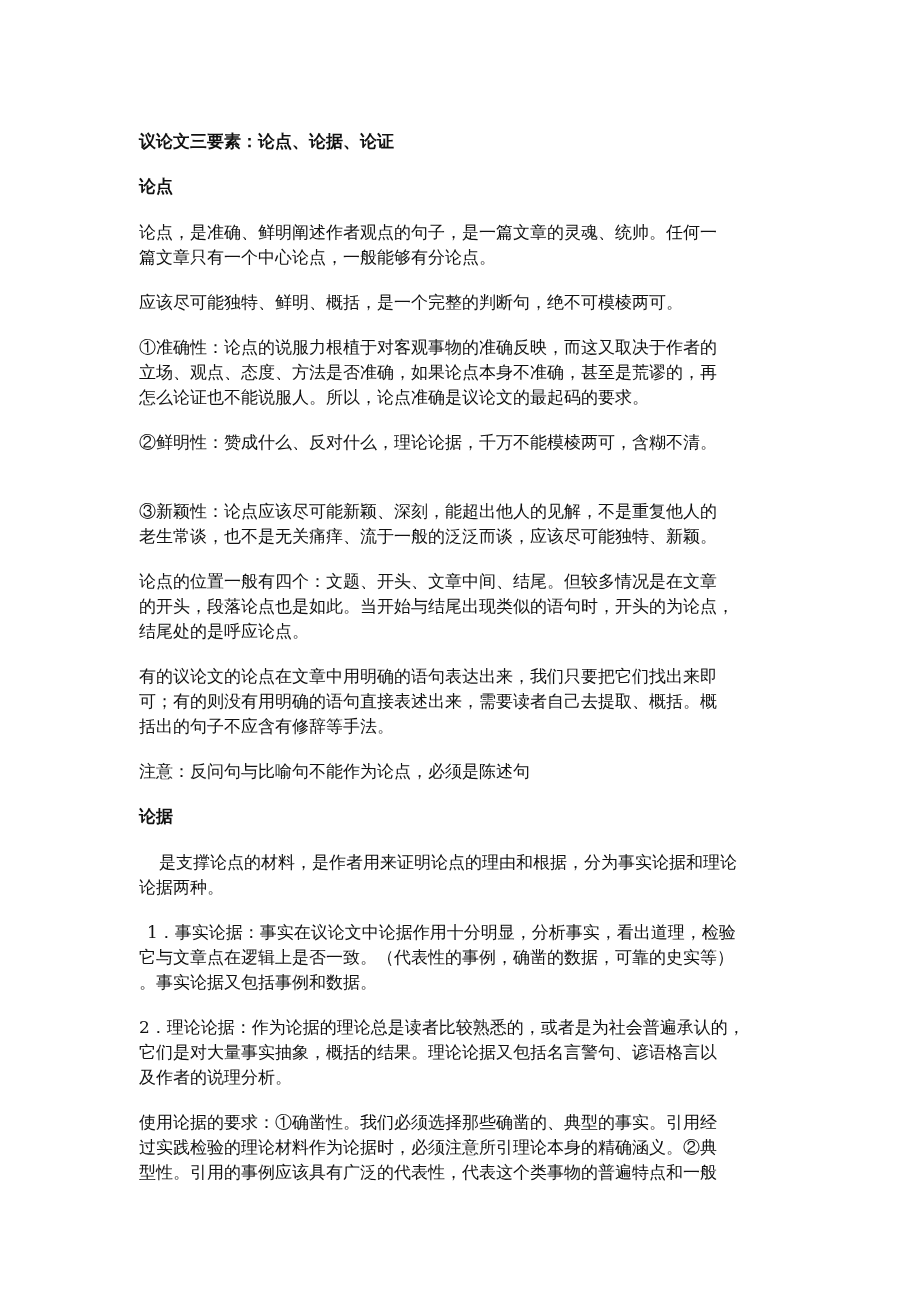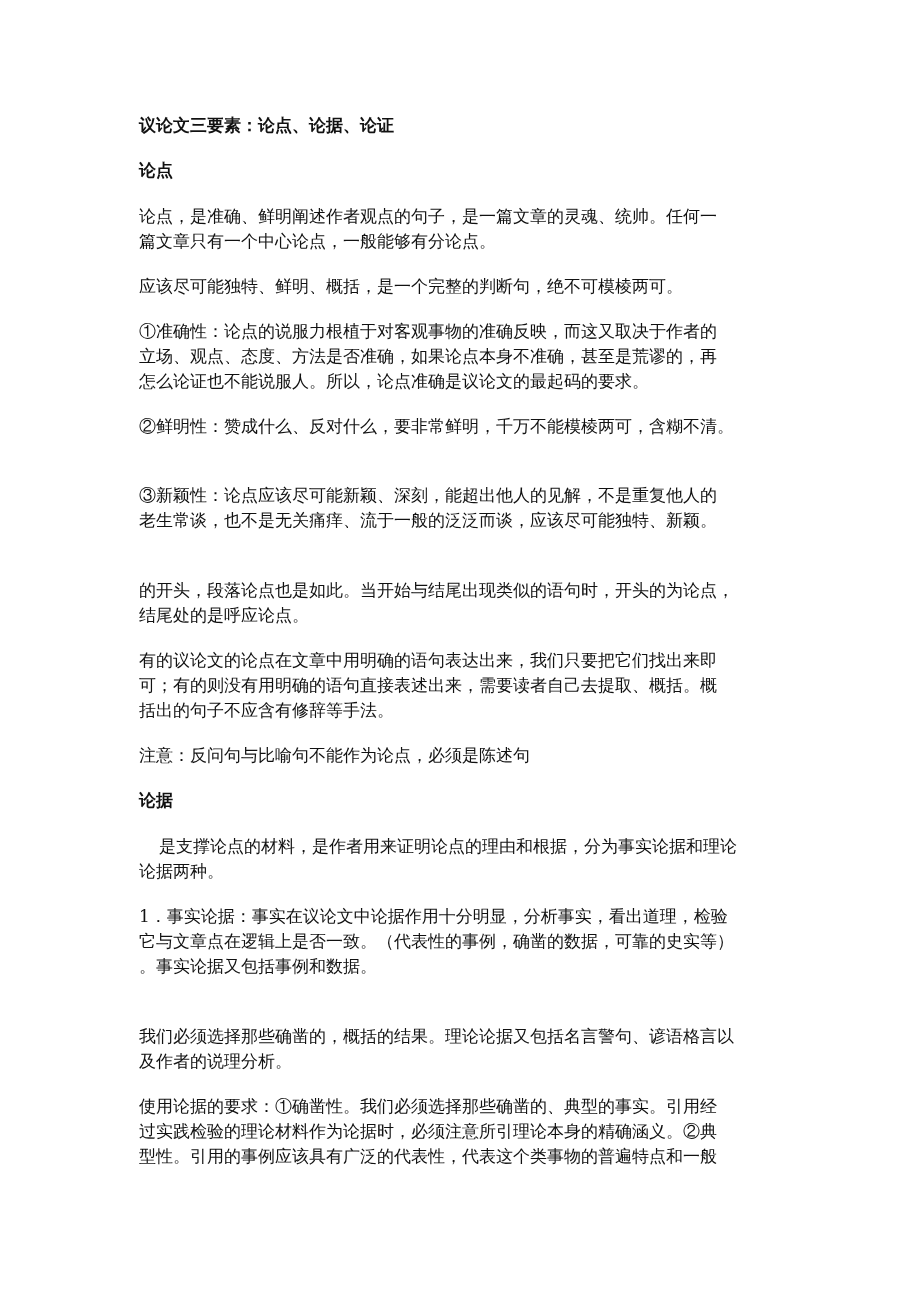--- a/index.html
+++ b/index.html
@@ -11,21 +11,21 @@
       width: 920px;
       height: 1302px;
       position: relative;
       overflow: hidden;
       color: #111111;
       font-family: "DejaVu Serif", "Liberation Serif", serif;
     }
     .page {
       position: absolute;
       left: 0;
-      top: 0;
+      top: 16px;
       width: 920px;
       height: 1192px;
     }
     .line {
       position: absolute;
       left: 139px;
       white-space: nowrap;
       font-size: 17px;
       line-height: 24px;
       height: 24px;
@@ -46,43 +46,45 @@
 
   <div class="line" style="top:204px;">论点，是准确、鲜明阐述作者观点的句子，是一篇文章的灵魂、统帅。任何一</div>
   <div class="line" style="top:229px;">篇文章只有一个中心论点，一般能够有分论点。</div>
 
   <div class="line" style="top:274px;">应该尽可能独特、鲜明、概括，是一个完整的判断句，绝不可模棱两可。</div>
 
   <div class="line" style="top:319px;">①准确性：论点的说服力根植于对客观事物的准确反映，而这又取决于作者的</div>
   <div class="line" style="top:344px;">立场、观点、态度、方法是否准确，如果论点本身不准确，甚至是荒谬的，再</div>
   <div class="line" style="top:369px;">怎么论证也不能说服人。所以，论点准确是议论文的最起码的要求。</div>
 
-  <div class="line" style="top:414px;">②鲜明性：赞成什么、反对什么，要非常鲜明，千万不能模棱两可，含糊不清。</div>
+  <div class="line" style="top:414px;">②鲜明性：赞成什么、反对什么，理论论据，千万不能模棱两可，含糊不清。</div>
 
   <div class="line" style="top:508px;">老生常谈，也不是无关痛痒、流于一般的泛泛而谈，应该尽可能独特、新颖。</div>
   <div class="line" style="top:483px;">③新颖性：论点应该尽可能新颖、深刻，能超出他人的见解，不是重复他人的</div>
 
+  <div class="line" style="top:553px;">论点的位置一般有四个：文题、开头、文章中间、结尾。但较多情况是在文章</div>
   <div class="line" style="top:578px;">的开头，段落论点也是如此。当开始与结尾出现类似的语句时，开头的为论点，</div>
   <div class="line" style="top:603px;">结尾处的是呼应论点。</div>
 
   <div class="line" style="top:648px;">有的议论文的论点在文章中用明确的语句表达出来，我们只要把它们找出来即</div>
   <div class="line" style="top:673px;">可；有的则没有用明确的语句直接表述出来，需要读者自己去提取、概括。概</div>
   <div class="line" style="top:698px;">括出的句子不应含有修辞等手法。</div>
 
   <div class="line" style="top:743px;">注意：反问句与比喻句不能作为论点，必须是陈述句</div>
 
   <div class="line bold" style="top:788px;">论据</div>
 
   <div class="line" style="top:834px;margin-left:20px;">是支撑论点的材料，是作者用来证明论点的理由和根据，分为事实论据和理论</div>
   <div class="line" style="top:859px;">论据两种。</div>
 
-  <div class="line" style="top:904px;">1．事实论据：事实在议论文中论据作用十分明显，分析事实，看出道理，检验</div>
+  <div class="line" style="top:904px;margin-left:8px;">1．事实论据：事实在议论文中论据作用十分明显，分析事实，看出道理，检验</div>
   <div class="line" style="top:929px;">它与文章点在逻辑上是否一致。（代表性的事例，确凿的数据，可靠的史实等）</div>
   <div class="line" style="top:954px;text-align:center;">。事实论据又包括事例和数据。</div>
 
-  <div class="line" style="top:1024px;">我们必须选择那些确凿的，概括的结果。理论论据又包括名言警句、谚语格言以</div>
+  <div class="line" style="top:999px;">2．理论论据：作为论据的理论总是读者比较熟悉的，或者是为社会普遍承认的，</div>
+  <div class="line" style="top:1024px;">它们是对大量事实抽象，概括的结果。理论论据又包括名言警句、谚语格言以</div>
   <div class="line" style="top:1049px;">及作者的说理分析。</div>
 
   <div class="line" style="top:1094px;">使用论据的要求：①确凿性。我们必须选择那些确凿的、典型的事实。引用经</div>
   <div class="line" style="top:1119px;">过实践检验的理论材料作为论据时，必须注意所引理论本身的精确涵义。②典</div>
   <div class="line" style="top:1144px;">型性。引用的事例应该具有广泛的代表性，代表这个类事物的普遍特点和一般</div>
 
 </div>
 
 </body></html>

